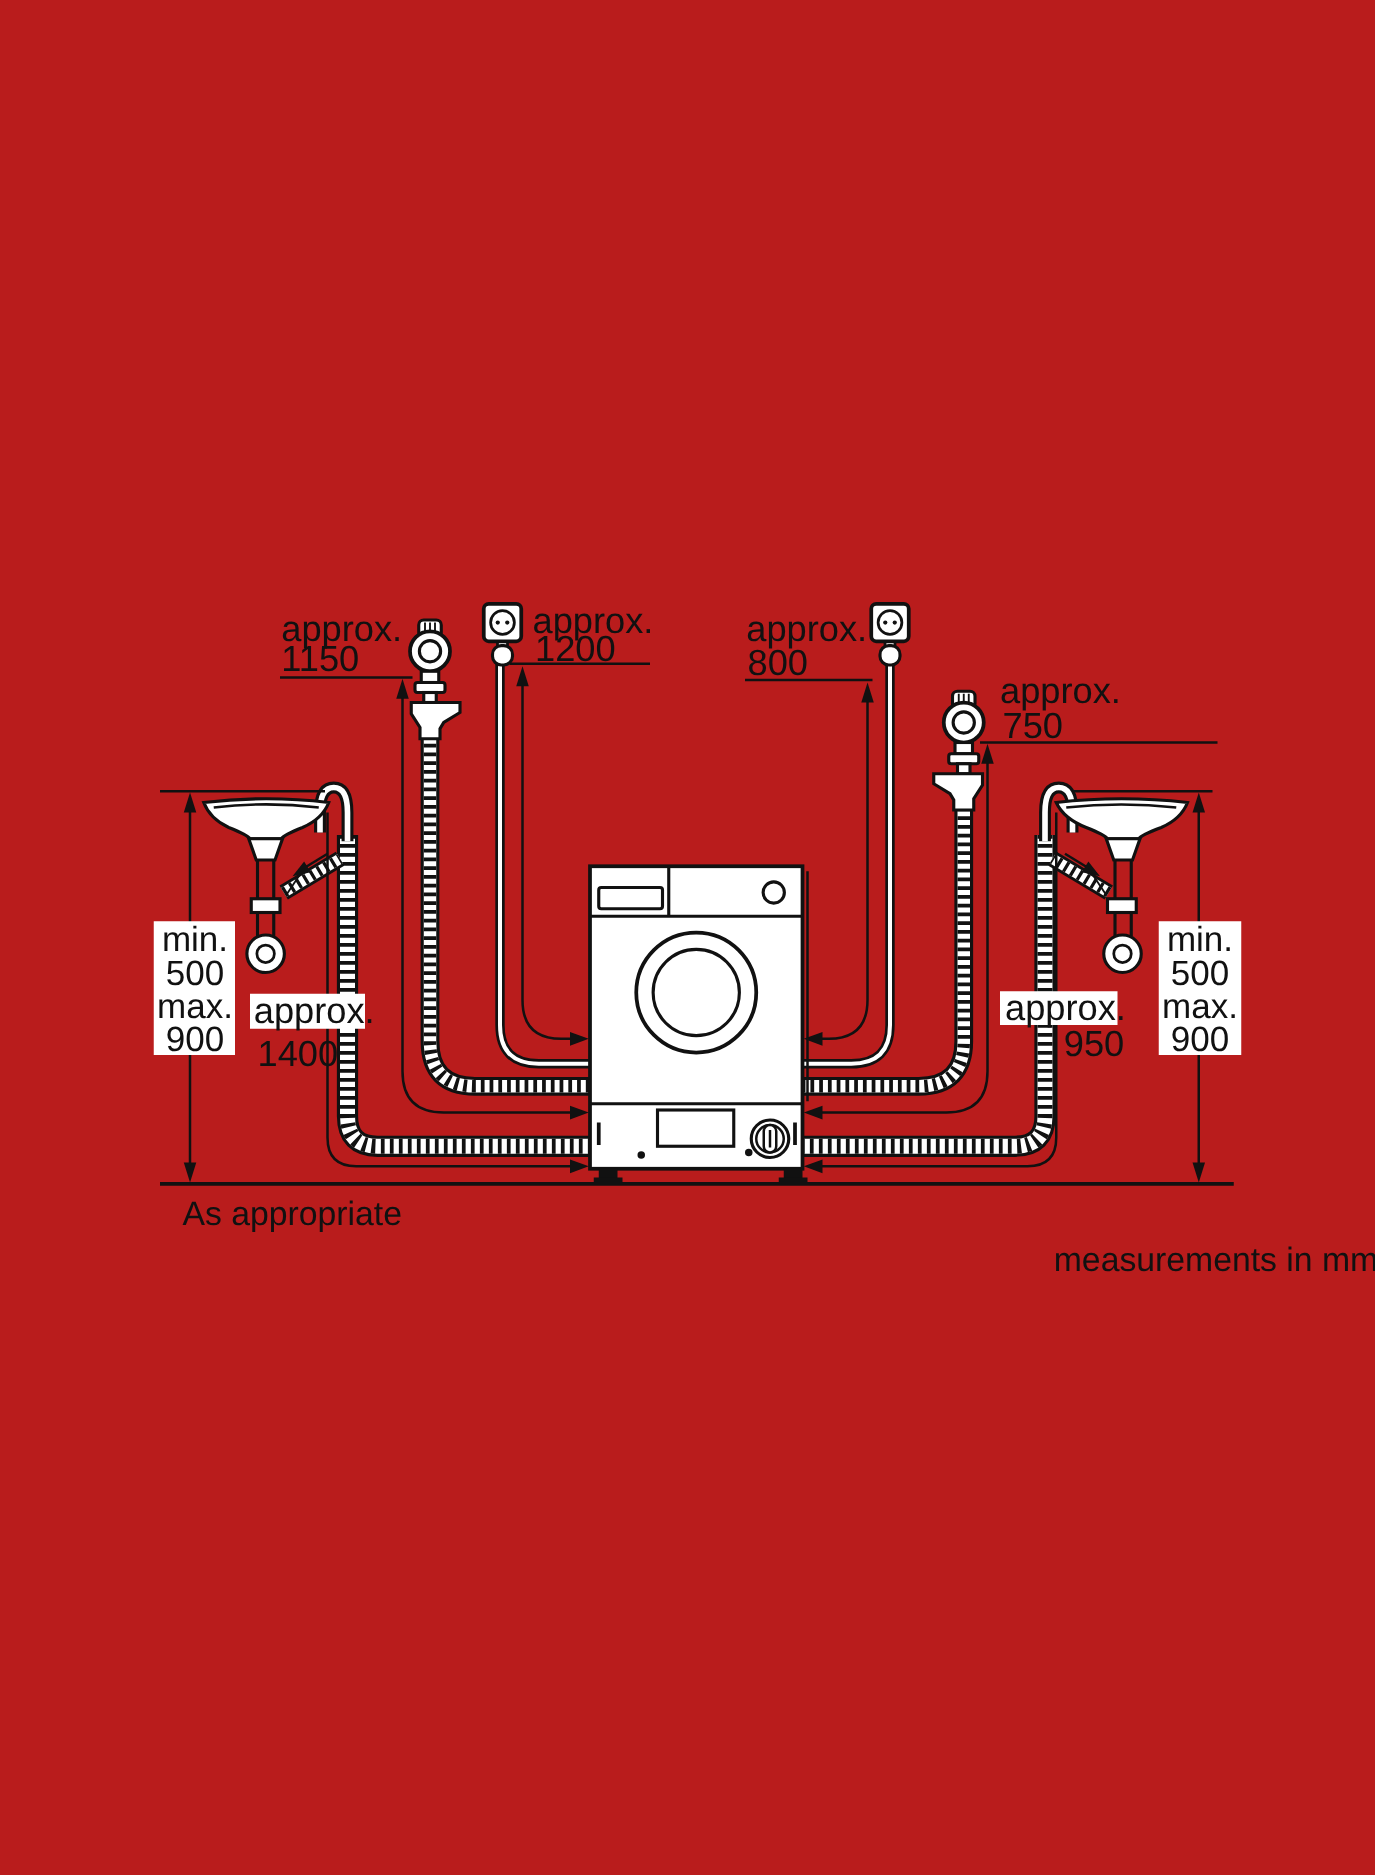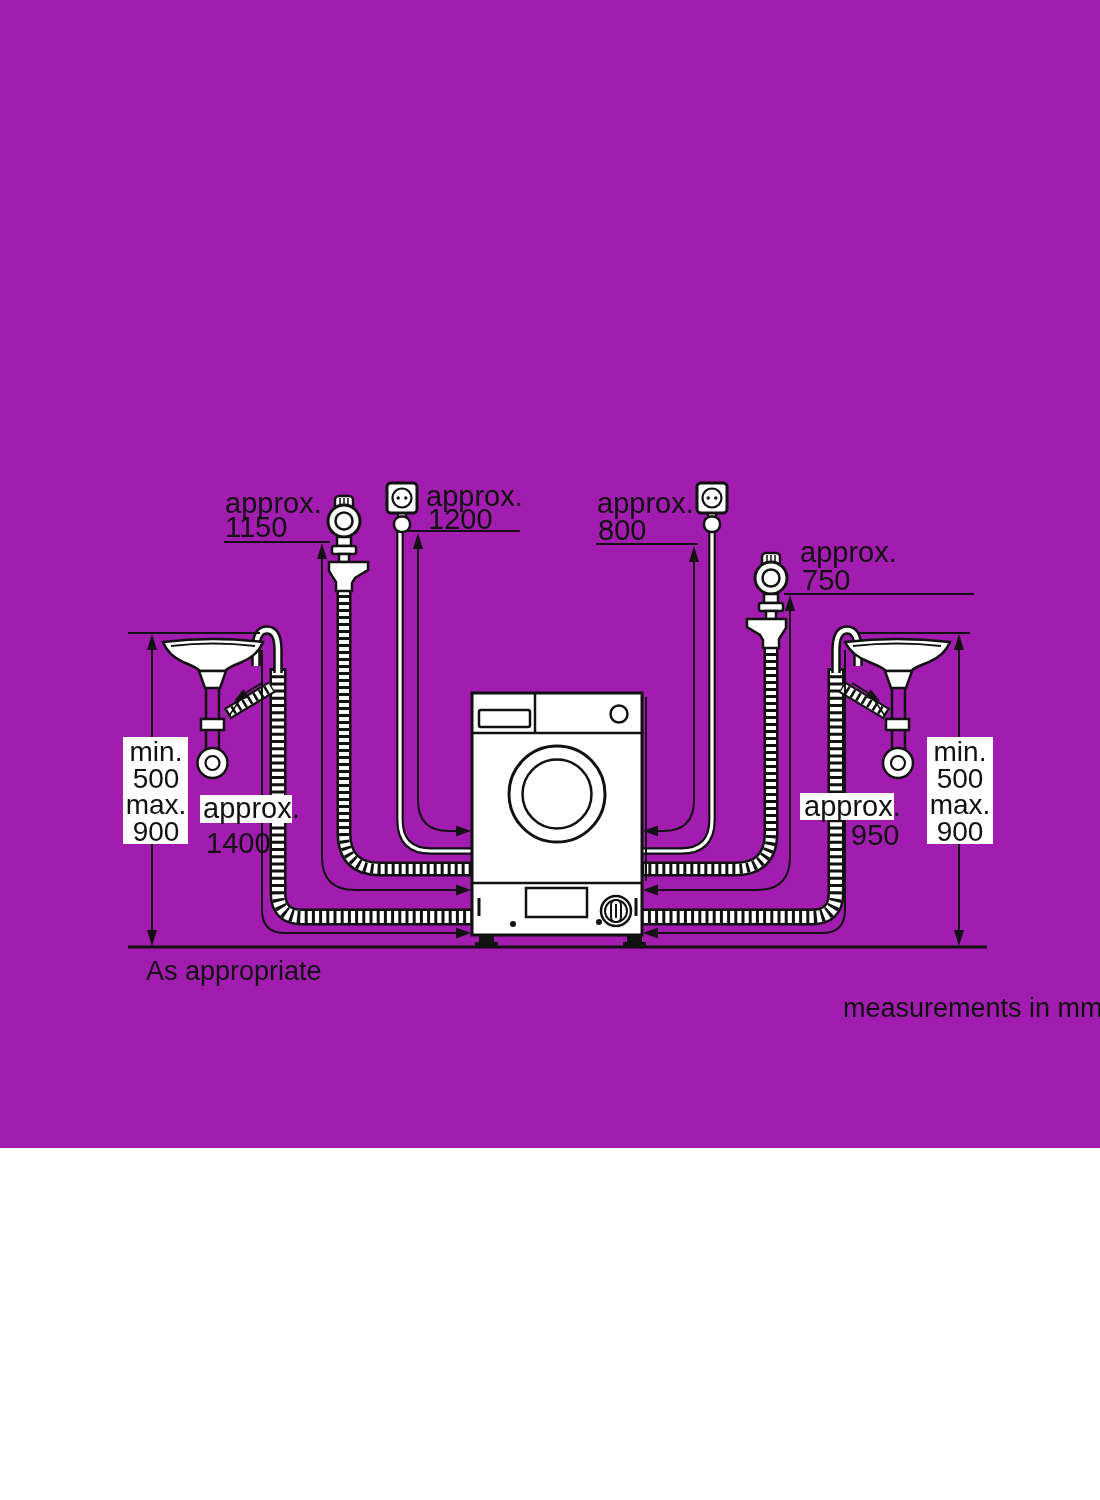--- a/index.html
+++ b/index.html
@@ -1,16 +1,16 @@
 <!DOCTYPE html>
 <html><head>
 <meta charset="utf-8">
 <style>
   html,body{margin:0;padding:0;background:#fff;}
-  .page{position:relative;width:1100px;height:1148px;background:#a21caf;overflow:hidden;}
+  .page{position:relative;width:1100px;height:1500px;background:#b91c1c;overflow:hidden;}
   svg{position:absolute;left:0;top:0;}
   svg text{font-family:"Liberation Sans",sans-serif;fill:#111111;}
   .lbl{font-size:29px;}
   .hl{font-size:28px;}
   .note{font-size:27px;}
   .stroke{stroke:#111111;fill:none;}
   .fillw{fill:#ffffff;stroke:#111111;}
   .solid{fill:#111111;stroke:none;}
   .white{stroke:#ffffff;fill:none;}
 </style>

